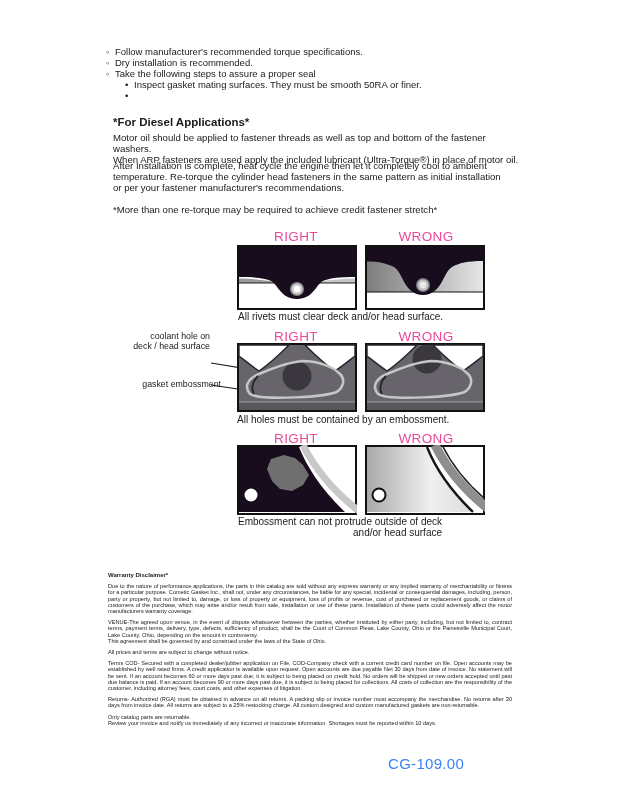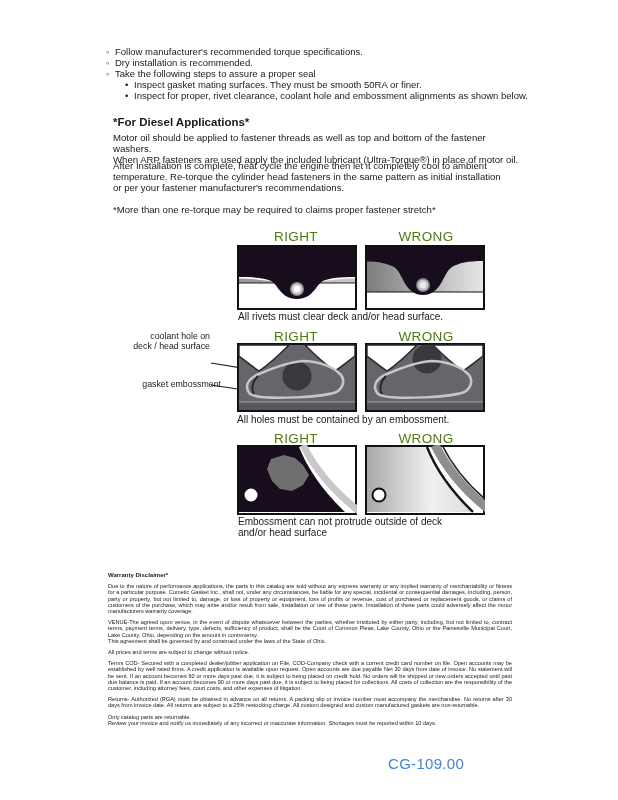--- a/index.html
+++ b/index.html
@@ -15,27 +15,27 @@
     border-bottom:2px solid #111; padding-bottom:2px; letter-spacing:0.1px;
   }
   .bullets { left:106px; top:46px; width:480px; font-size:9.5px; line-height:11px; }
   .bullet-row { display:flex; }
   .bullet-row.lvl2 { margin-left:19px; }
   .bullet-marker { width:9px; flex:0 0 9px; }
   .diesel-heading { left:113px; top:116px; font-size:11.5px; font-weight:bold; }
   .body-para { left:113px; width:412px; font-size:9.6px; line-height:11px; white-space:pre-line; }
   .p1 { top:132px; } .p2 { top:160px; } .p3 { top:204px; }
 
-  .fig-heads { left:237px; width:248px; display:flex; gap:12px; font-size:13.5px; letter-spacing:0.4px; color:#4d7c0f; }
+  .fig-heads { left:237px; width:248px; display:flex; gap:12px; font-size:13.5px; letter-spacing:0.4px; color:#ec4899; }
   .fig-heads span { width:120px; text-align:center; }
   .heads1 { top:229px; } .heads2 { top:329px; } .heads3 { top:431px; }
   .fig-panels { left:237px; display:flex; gap:8px; }
   .panels1 { top:245px; } .panels2 { top:343px; } .panels3 { top:445px; }
   .fig-caption { font-size:10px; line-height:10.5px; white-space:pre-line; }
-  .cap1 { left:238px; top:312px; } .cap2 { left:237px; top:415px; } .cap3 { left:238px; top:517px; }
+  .cap1 { left:238px; top:312px; } .cap2 { left:237px; top:415px; } .cap3 { left:238px; top:517px;text-align:right; }
 
   .fig2-label { width:92px; text-align:right; font-size:8.8px; line-height:9.8px; }
   .lbl-coolant { left:118px; top:332px; }
   .lbl-emboss { left:129px; top:380px; }
   .leader-svg { left:115px; top:340px; pointer-events:none; }
 
   .fineprint { left:108px; top:572px; width:404px; font-size:5.6px; line-height:6.2px; text-align:justify; color:#222; }
   .fineprint h3 { font-size:6px; margin:0 0 5px 0; }
   .fineprint p { margin:0 0 5px 0; white-space:pre-line; }
   .page-number { left:388px; top:755px; font-size:15px; letter-spacing:0.3px; color:#3b82f6; }
@@ -59,31 +59,30 @@
     <div class="bullet-row lvl1">
       <span class="bullet-marker">◦</span>
       <span>Take the following steps to assure a proper seal</span>
     </div>
     <div class="bullet-row lvl2">
       <span class="bullet-marker">•</span>
       <span>Inspect gasket mating surfaces.  They must be smooth 50RA or finer.</span>
     </div>
     <div class="bullet-row lvl2">
       <span class="bullet-marker">•</span>
-      <span>Inspect for proper, rivet clearance, coolant hole and embossment alignments as shown below.</span>
     </div>
   </div>
 
   <div class="abs diesel-heading">*For Diesel Applications*</div>
   <div class="abs body-para p1">Motor oil should be applied to fastener threads as well as top and bottom of the fastener washers.
 When ARP fasteners are used apply the included lubricant (Ultra-Torque®) in place of motor oil.</div>
   <div class="abs body-para p2">After Installation is complete, heat cycle the engine then let it completely cool to ambient
 temperature. Re-torque the cylinder head fasteners in the same pattern as initial installation
 or per your fastener manufacturer's recommendations.</div>
-  <div class="abs body-para p3">*More than one re-torque may be required to claims proper fastener stretch*</div>
+  <div class="abs body-para p3">*More than one re-torque may be required to achieve credit fastener stretch*</div>
 
   <div class="abs fig-heads heads1">
     <span>RIGHT</span>
     <span>WRONG</span>
   </div>
   <div class="abs fig-panels panels1">
     <svg width="120" height="65" viewBox="0 0 120 65">
       <rect x="1" y="1" width="118" height="63" fill="#ffffff" stroke="#111" stroke-width="2"></rect>
       <path d="M2,38 L2,33.5 C14,33.5 30,35 44,38 Z" fill="#9a9a9a"></path>
       <path d="M118,38 L118,33.5 C106,33.5 90,35 76,38 Z" fill="#c4c4c4"></path>

